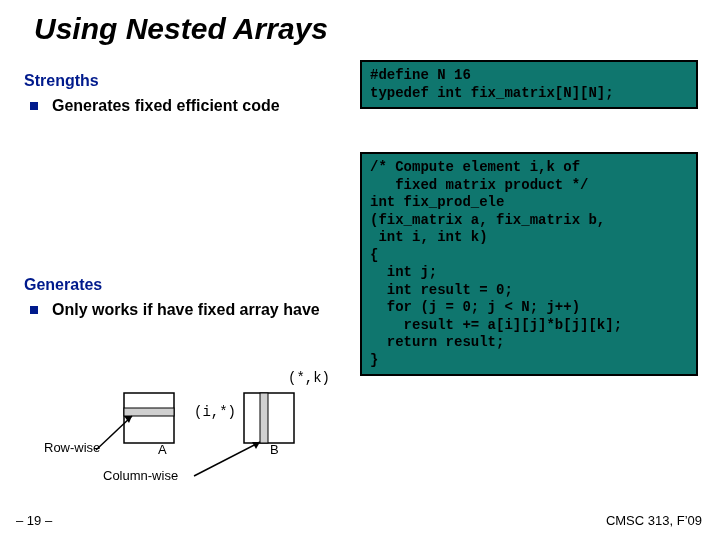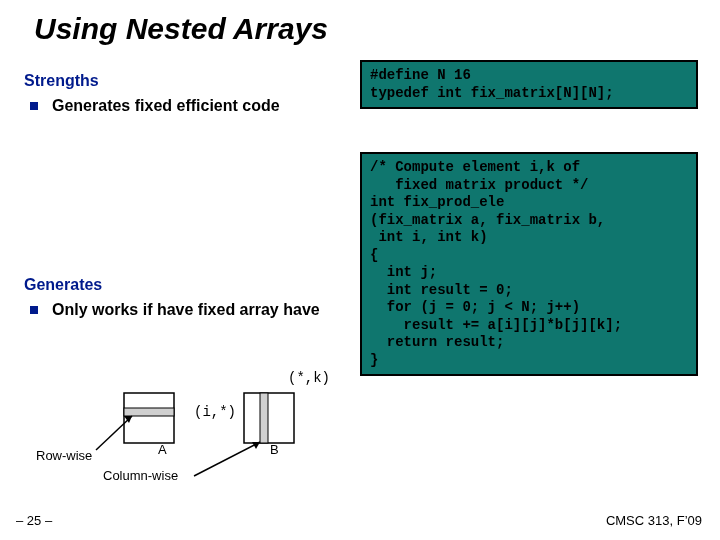--- a/index.html
+++ b/index.html
@@ -130,21 +130,21 @@
     width: 320px;
     height: 150px;
   }
   .lbl {
     position: absolute;
     font-size: 13px;
     color: #000;
   }
   .lblA { top: 94px; left: 134px; font-weight: normal;}
   .lblB { top: 94px; left: 246px; font-weight: normal;}
-  .lblRow { top: 92px; left: 12px; margin-top: 8px; }
+  .lblRow { top: 92px; left: 20px; }
   .lblCol { top: 120px; left: 79px; }
   .lblStarK { top: 22px; left: 264px; font-family: "Courier New", monospace; font-size: 14px;}
   .lblIStar { top: 56px; left: 170px; font-family: "Courier New", monospace; font-size: 14px;}
 </style>
 </head>
 <body>
 
 <div class="title">Using Nested Arrays</div>
 
 <div class="strengths">
@@ -196,14 +196,14 @@
     <polygon points="236,94 228,94 232,101" fill="#000"></polygon>
   </svg>
   <div class="lbl lblStarK">(*,k)</div>
   <div class="lbl lblIStar">(i,*)</div>
   <div class="lbl lblA">A</div>
   <div class="lbl lblB">B</div>
   <div class="lbl lblRow">Row-wise</div>
   <div class="lbl lblCol">Column-wise</div>
 </div>
 
-<div class="footer-left">– 25 –</div>
+<div class="footer-left">– 19 –</div>
 <div class="footer-right">CMSC 313, F’09</div>
 
 </body></html>

